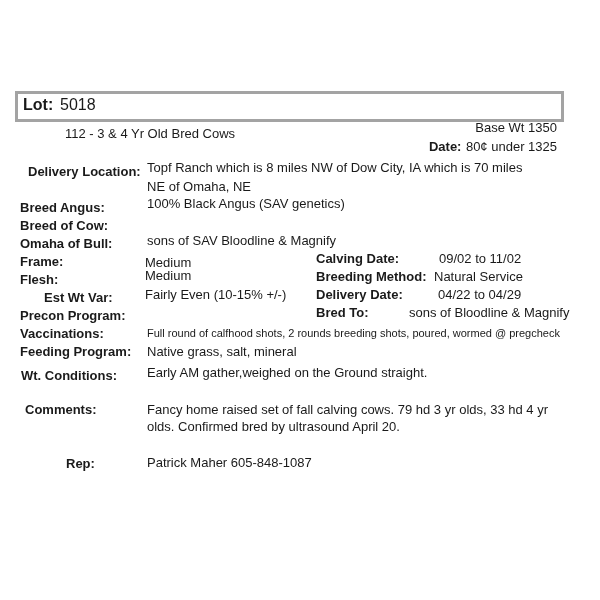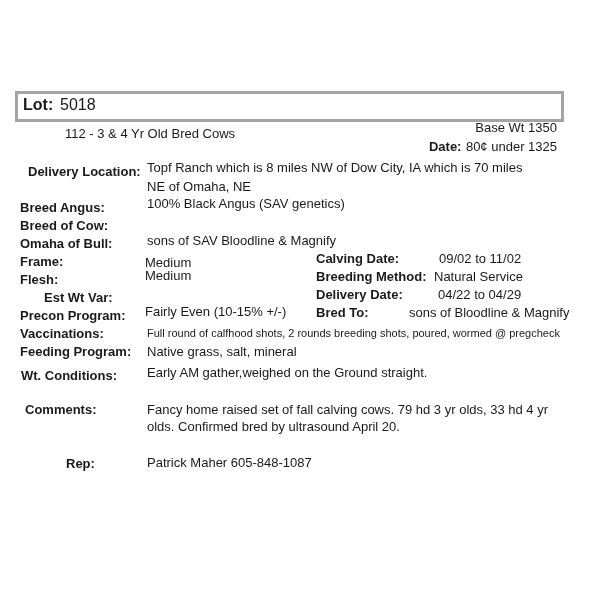--- a/index.html
+++ b/index.html
@@ -41,21 +41,21 @@
 <span class="abs lbl" style="left:20px;top:236px;">Omaha of Bull:</span>
 <span class="abs val" style="left:147px;top:233px;">sons of SAV Bloodline &amp; Magnify</span>
 
 <span class="abs lbl" style="left:20px;top:254px;">Frame:</span>
 <span class="abs val" style="left:145px;top:255px;">Medium</span>
 
 <span class="abs lbl" style="left:20px;top:272px;">Flesh:</span>
 <span class="abs val" style="left:145px;top:268px;">Medium</span>
 
 <span class="abs lbl" style="left:20px;top:290px;padding-left:24px;">Est Wt Var:</span>
-<span class="abs val" style="left:145px;top:287px;margin-top:17px;">Fairly Even (10-15% +/-)</span>
+<span class="abs val" style="left:145px;top:287px;">Fairly Even (10-15% +/-)</span>
 
 <span class="abs lbl" style="left:20px;top:308px;">Precon Program:</span>
 
 <span class="abs lbl" style="left:316px;top:251px;">Calving Date:</span>
 <span class="abs val" style="left:439px;top:251px;">09/02 to 11/02</span>
 
 <span class="abs lbl" style="left:316px;top:269px;">Breeding Method:</span>
 <span class="abs val" style="left:434px;top:269px;">Natural Service</span>
 
 <span class="abs lbl" style="left:316px;top:287px;">Delivery Date:</span>

